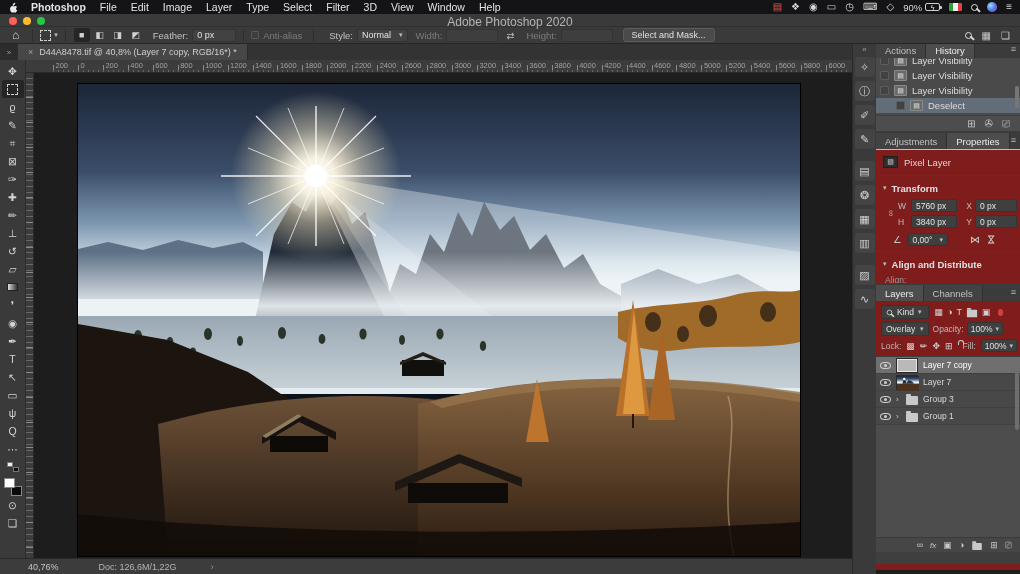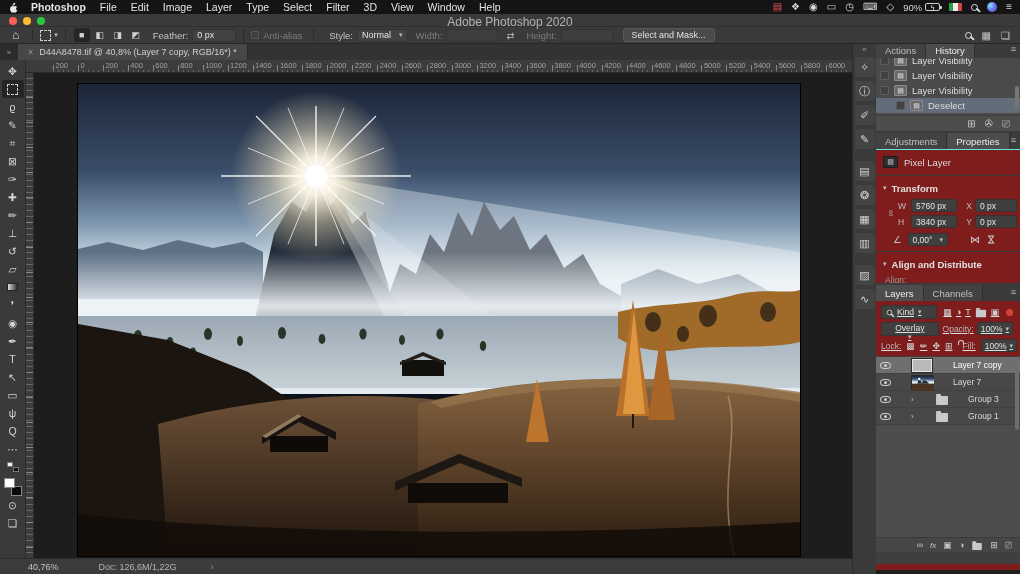--- a/index.html
+++ b/index.html
@@ -117,35 +117,35 @@
   .sec-title .tri { font-size:7px; color:#bdbdbd; font-weight:normal;}
   .tr-grid { display:grid; grid-template-columns:8px 10px 46px 12px 42px; align-items:center; row-gap:3px; column-gap:3px; margin:3px 0 0 4px; color:#bdbdbd; font-size:8.5px;}
   .tr-field { background:#3f3f3f; border:1px solid #343434; border-radius:2px; height:13px; padding:0 4px; color:#e4e4e4; font-size:8.5px; display:flex; align-items:center;}
   .chain { grid-row:1 / span 2; color:#b5b5b5; font-size:9px; transform:rotate(90deg); }
   .angle-row { display:flex; align-items:center; gap:6px; margin:5px 0 0 10px; color:#c4c4c4;}
   .angle-field { background:#3f3f3f; border:1px solid #343434; border-radius:2px; height:13px; padding:0 4px; color:#e4e4e4; font-size:8.5px; display:flex; align-items:center; gap:7px;}
   .flip { font-size:10px; color:#cfcfcf;}
   .flip.v { display:inline-block; transform:rotate(90deg);}
   .hr { height:1px; background:#3e3e3e; margin:5px -7px 0 -7px;}
   .align-label { margin:3px 0 0 2px; color:#9a9a9a; font-size:8.5px;}
-  .lay-ctl { padding:3px 7px 0 5px;text-decoration:underline; }
+  .lay-ctl { padding:3px 17px 0 5px; }
   .kind-row { display:flex; align-items:center; gap:4px; height:16px;}
   .kind-select { background:#3f3f3f; border:1px solid #343434; border-radius:2px; height:14px; display:flex; align-items:center; gap:4px; padding:0 4px; width:58px; color:#e0e0e0; font-size:8.5px;}
   .kind-ics { display:flex; align-items:center; gap:4px; font-size:9px; color:#d0d0d0; margin-left:2px;}
   .reddot { width:7px; height:7px; border-radius:50%; background:#d2413a; margin-left:3px;}
   .blend-row { display:flex; align-items:center; gap:4px; height:17px; color:#b9b9b9; font-size:8.5px;}
-  .blend-select { background:#3f3f3f; border:1px solid #343434; border-radius:2px; height:14px; display:flex; align-items:center; justify-content:space-between; padding:0 4px; width:68px; color:#e0e0e0;flex-direction:column;}
+  .blend-select { background:#3f3f3f; border:1px solid #343434; border-radius:2px; height:14px; display:flex; align-items:center; justify-content:space-between; padding:0 4px; width:68px; color:#e0e0e0;}
   .opac-box { display:flex; align-items:center; gap:3px;}
   .opac-val { background:#3f3f3f; border:1px solid #343434; border-radius:2px; height:13px; padding:0 3px; display:flex; align-items:center; gap:3px; color:#e0e0e0;}
   .lock-row { display:flex; align-items:center; gap:5px; height:17px; color:#b9b9b9; font-size:8.5px;}
   .lock-row .glyph { font-size:9px; color:#d0d0d0;}
   .lockpad { width:7px; height:6px; background:#ccc; position:relative; margin-top:3px; border-radius:1px;}
   .lockpad::before { content:''; position:absolute; top:-4px; left:1px; width:4px; height:4px; border:1.2px solid #ccc; border-bottom:none; border-radius:3px 3px 0 0;}
   .layer-list { margin-top:2px; border-top:1px solid #3e3e3e; background:#484848;}
-  .layer-row { height:17px; display:flex; align-items:center; gap:20px; padding-left:4px; border-bottom:1px solid #404040; color:#dadada; font-size:8.5px;}
+  .layer-row { height:17px; display:flex; align-items:center; gap:5px; padding-left:4px; border-bottom:1px solid #404040; color:#dadada; font-size:8.5px;}
   .layer-row.selected { background:#6f6f6f; color:#fff;}
   .eye { width:11px; height:7px; border:1px solid #cfcfcf; border-radius:50%/60%; position:relative; flex:none;}
   .eye::after { content:''; position:absolute; left:3px; top:1px; width:3px; height:3px; border-radius:50%; background:#cfcfcf;}
   .lthumb { width:22px; height:15px; flex:none; border:1px solid #2a2a2a;}
   .lthumb.blank { background:#b9b9b9; outline:1px solid #e8e8e8; outline-offset:-2px;}
   .grp-chev { font-size:8px; color:#c6c6c6; width:5px; flex:none;}
   .folder { width:12px; height:9px; background:#c9c9c9; border-radius:1px; position:relative; flex:none; margin-top:2px;}
   .folder::before { content:''; position:absolute; top:-2px; left:0; width:5px; height:2px; background:#c9c9c9; border-radius:1px 1px 0 0;}
   .layers-empty { height:112px; background:#4d4d4d;}
   .layers-footer { height:15px; border-top:1px solid #3a3a3a; background:#464646; display:flex; align-items:center; justify-content:flex-end; gap:7px; padding-right:8px; color:#c6c6c6; font-size:9px;}

